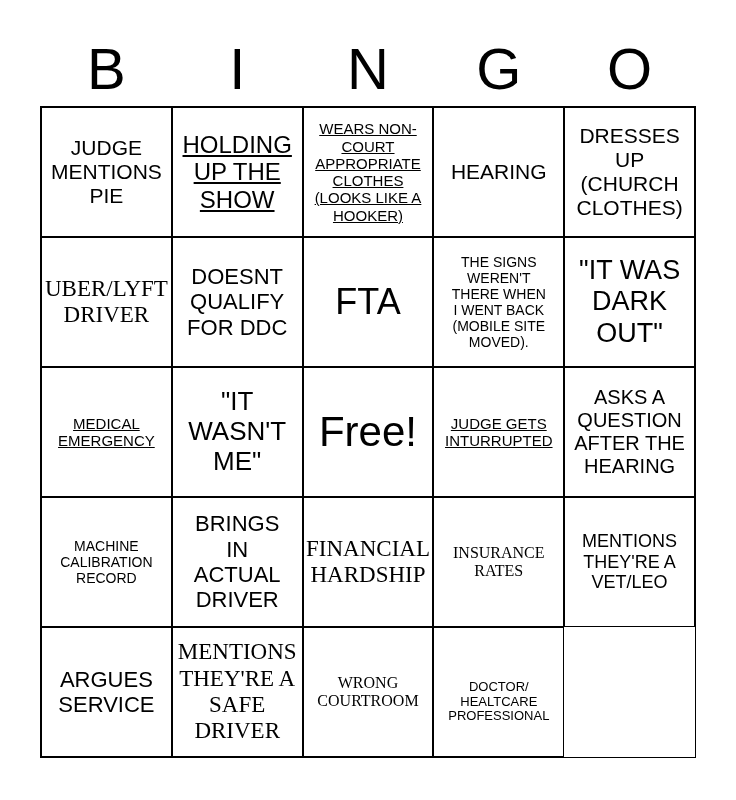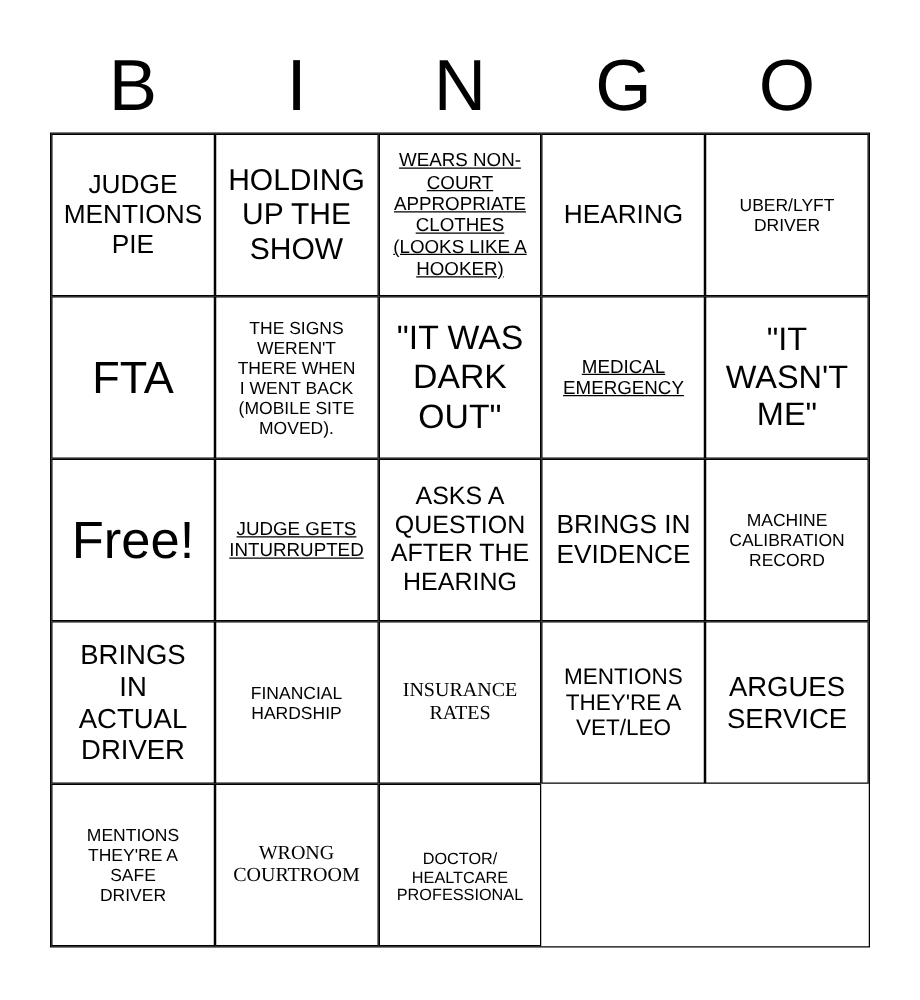--- a/index.html
+++ b/index.html
@@ -56,25 +56,25 @@
   }
   .cell-text {
     white-space: pre-line;
     line-height: 1.15;
   }
   .fs13 { font-size: 13px; margin-top: 20px; }
   .fs14 { font-size: 14px; }
   .fs15 { font-size: 15px; text-decoration: underline; }
   .fs16 { font-size: 16px; font-family: Liberation Serif, serif; }
   .fs18 { font-size: 18px; }
-  .fs19 { font-size: 14px; }
+  .fs19 { font-size: 23px; font-family: Liberation Serif, serif; }
   .fs20 { font-size: 20px; }
   .fs21 { font-size: 21px; }
   .fs22 { font-size: 22px; }
-  .fs24 { font-size: 24px; }
+  .fs24 { font-size: 24px; text-decoration: underline; }
   .fs26 { font-size: 26px; }
   .fs27 { font-size: 27px; }
   .fs42 { font-size: 42px; }
   .fs44 { font-size: 36px; }
 </style>
 </head>
 <body>
 
 <div class="page">
 
@@ -102,24 +102,35 @@
       <span class="cell-text fs15">WEARS NON-
 COURT
 APPROPRIATE
 CLOTHES
 (LOOKS LIKE A
 HOOKER)</span>
     </div>
     <div class="cell">
       <span class="cell-text fs21">HEARING</span>
     </div>
+    <div class="cell">
+      <span class="cell-text fs21">DRESSES
+UP
+(CHURCH
+CLOTHES)</span>
+    </div>
 
     <div class="cell">
       <span class="cell-text fs19">UBER/LYFT
 DRIVER</span>
+    </div>
+    <div class="cell">
+      <span class="cell-text fs22">DOESNT
+QUALIFY
+FOR DDC</span>
     </div>
     <div class="cell">
       <span class="cell-text fs44">FTA</span>
     </div>
     <div class="cell">
       <span class="cell-text fs14">THE SIGNS
 WEREN'T
 THERE WHEN
 I WENT BACK
 (MOBILE SITE
@@ -148,24 +159,20 @@
 INTURRUPTED</span>
     </div>
     <div class="cell">
       <span class="cell-text fs20">ASKS A
 QUESTION
 AFTER THE
 HEARING</span>
     </div>
 
     <div class="cell">
-      <span class="cell-text fs21">BRINGS IN
-EVIDENCE</span>
-    </div>
-    <div class="cell">
       <span class="cell-text fs14">MACHINE
 CALIBRATION
 RECORD</span>
     </div>
     <div class="cell">
       <span class="cell-text fs22">BRINGS
 IN
 ACTUAL
 DRIVER</span>
     </div>

